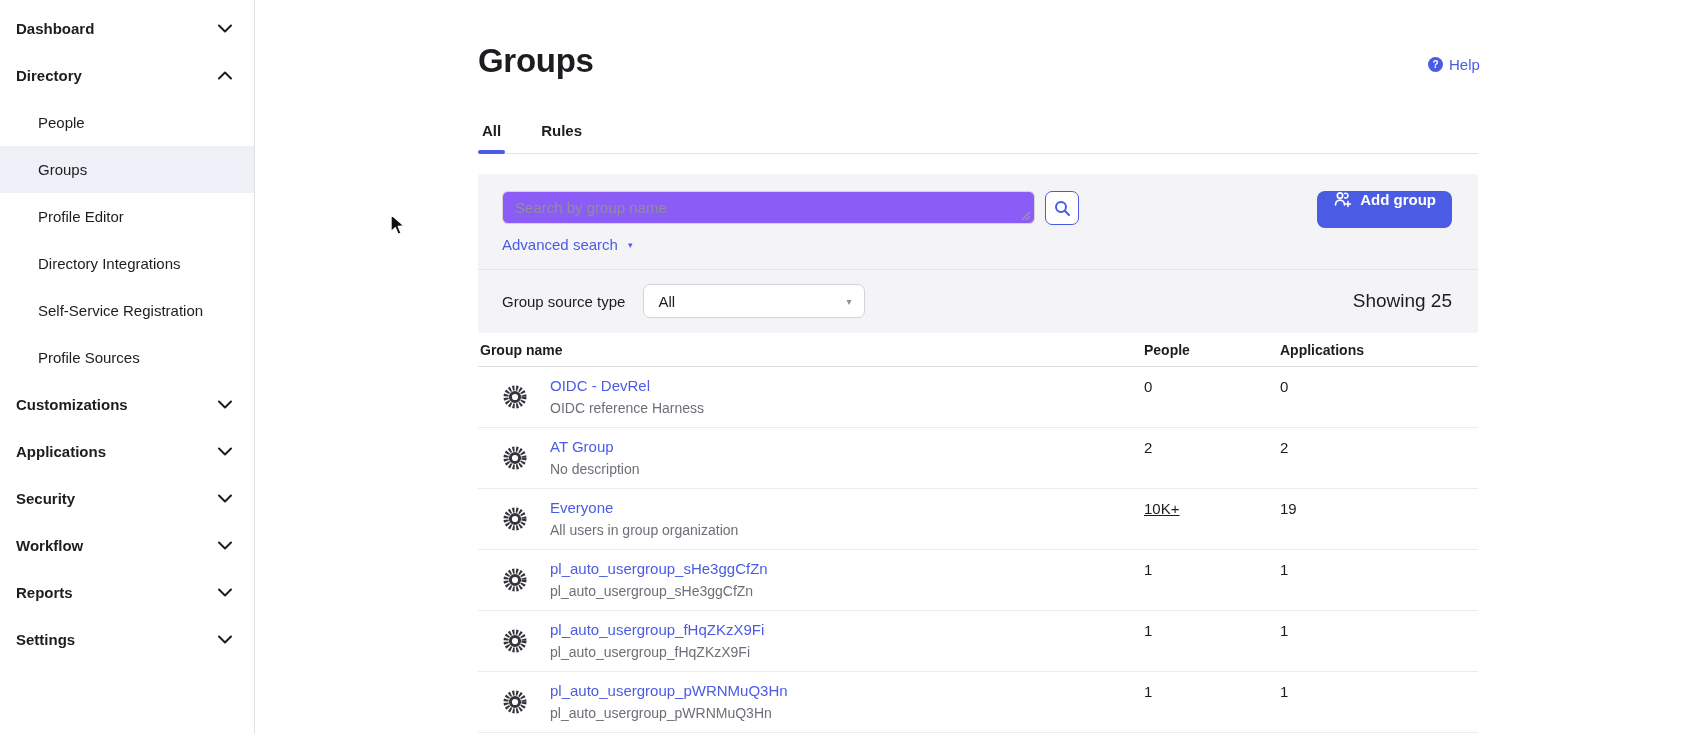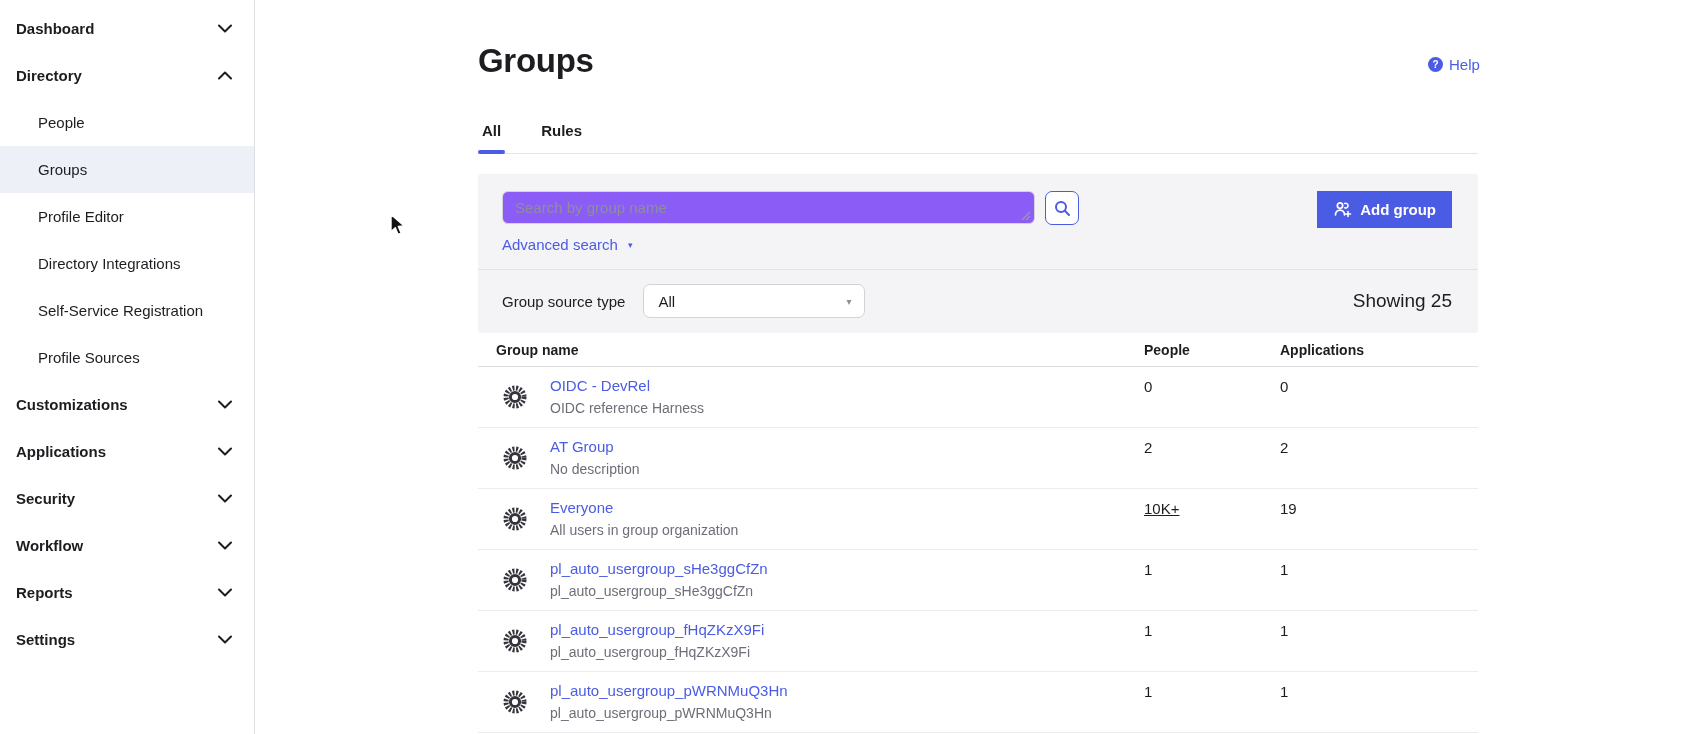--- a/index.html
+++ b/index.html
@@ -63,22 +63,22 @@
   }
   .search-input::placeholder { color:#8f8f99; }
   .resize-grip { position:absolute; left:519px; top:20px; pointer-events:none; }
   .search-btn {
     width:34px; height:34px; margin-left:10px; background:#fff;
     border:1.5px solid #4a5ce4; border-radius:7px; cursor:pointer;
     display:flex; align-items:center; justify-content:center;
   }
   .add-group-btn {
     margin-left:auto; height:37px; padding:0 16px; background:#4a5ce4; color:#fff;
-    border:none; border-radius:0; font-family:"Liberation Sans", sans-serif;
-    font-size:15px; font-weight:700; display:flex; align-items:center; gap:8px; cursor:pointer;
+    border:none; border-radius:8px; font-family:"Liberation Sans", sans-serif;
+    font-size:15px; font-weight:700; display:flex; gap:8px; cursor:pointer;
   }
   .advanced-link {
     position:absolute; left:24px; top:62px; color:#4a5ce4; font-size:15px; cursor:pointer;
     display:flex; align-items:center; gap:10px;
   }
   .advanced-link .caret { font-size:9px; }
   .panel-divider { position:absolute; left:0; right:0; top:95px; border-top:1px solid #e3e3e6; }
   .filter-row {
     position:absolute; left:0; right:0; top:95px; height:64px;
     display:flex; align-items:center; padding:0 26px 0 24px;
@@ -88,21 +88,21 @@
     margin-left:18px; width:222px; height:34px; background:#fff;
     border:1px solid #d2d2d8; border-radius:7px; cursor:pointer;
     display:flex; align-items:center; padding:0 14px; font-size:15px; position:relative;
   }
   .select-box .caret { position:absolute; right:13px; color:#8f8f99; font-size:10px; }
   .showing { margin-left:auto; font-size:19px; color:#1d1d21; }
   
   .grid { position:absolute; left:478px; top:333px; width:1000px; }
   .grid-header { position:relative; height:34px; border-bottom:1px solid #dcdce1; font-size:14px; font-weight:700; }
   .grid-header .col, .row .cell-num { position:absolute; }
-  .col-name  { left:18px;  top:9px; }
+  .col-name  { left:2px;  top:9px; }
   .col-people{ left:666px; top:9px; }
   .col-apps  { left:802px; top:9px; }
   .row { position:relative; height:61px; border-bottom:1px solid #ececf0; }
   .row .group-icon { position:absolute; left:24px; top:17px; }
   .row .gname {
     position:absolute; left:72px; top:10px; font-size:15px; color:#4a5ce4;
     text-decoration:none; cursor:pointer;
   }
   .row .gdesc { position:absolute; left:72px; top:33px; font-size:14px; color:#6e6e78; }
   .row .people { left:666px; top:11px; font-size:15px; }

